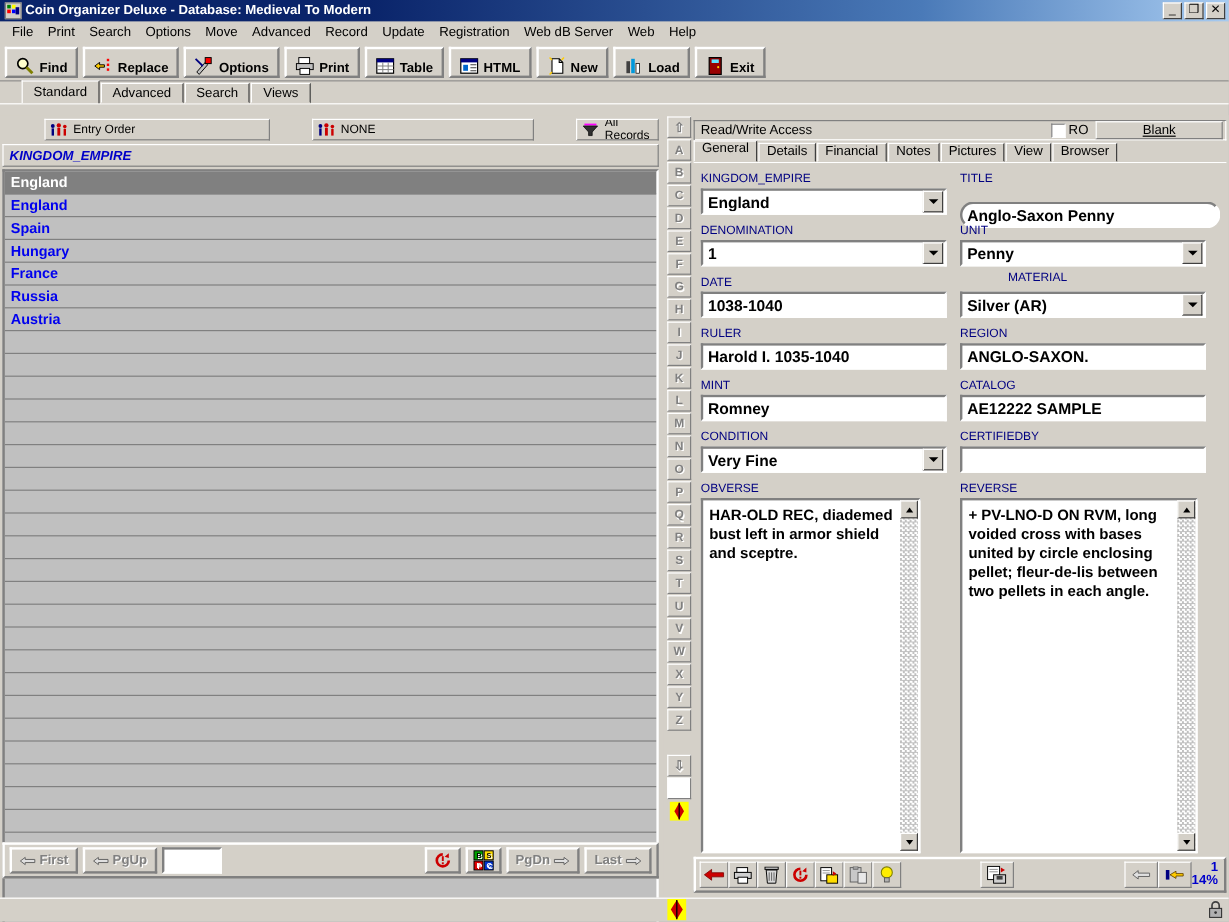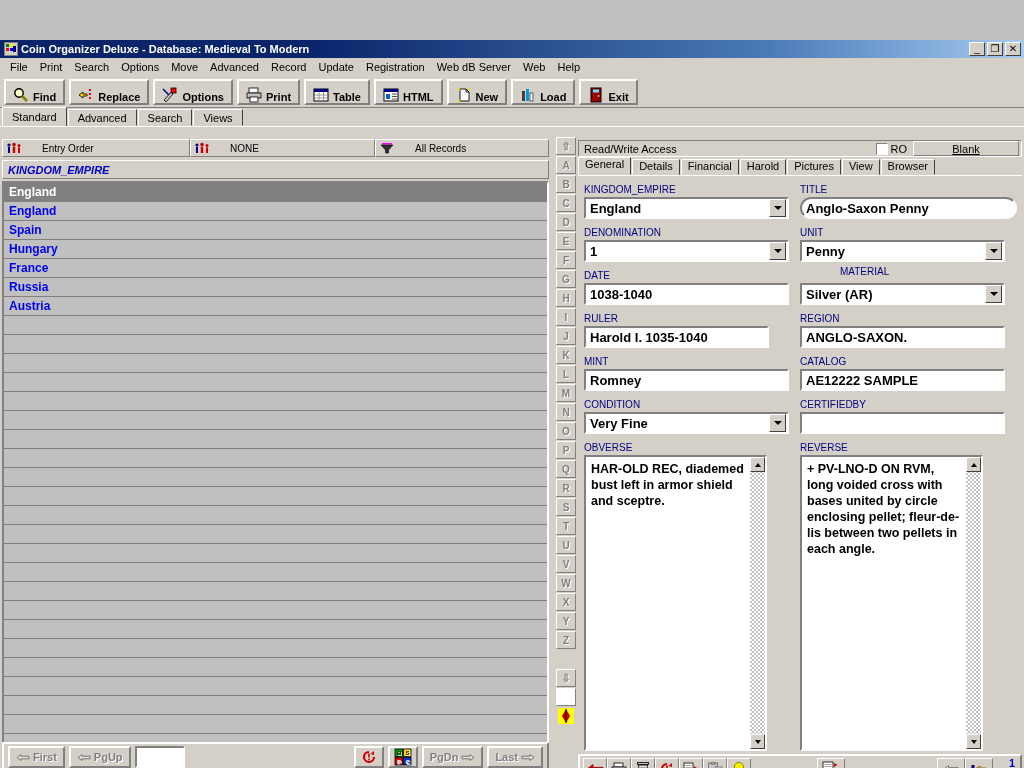--- a/index.html
+++ b/index.html
@@ -12,21 +12,20 @@
     background: #c0c0c0;
   }
   #app { position: relative; width: 1024px; height: 768px; background: #d4d0c8; }
 
   
   .titlebar {
     height: 18px;
     background: linear-gradient(to right, #0a246a 0%, #0a246a 30%, #4a7ab8 75%, #a6caf0 100%);
     display: flex; align-items: center;
     padding: 0 2px;
-    margin-top: 40px;
   }
   .title-icon {
     width: 14px; height: 14px; margin: 0 3px 0 2px;
     background: #d4d0c8;
     border: 1px solid #808080;
     position: relative; flex: none;
   }
   .title-text {
     color: #ffffff; font-weight: bold; font-size: 11px;
     white-space: nowrap; flex: 1;
@@ -62,21 +61,21 @@
     border: 2px solid; border-color: #ffffff #808080 #808080 #ffffff;
     display: flex; align-items: flex-end; justify-content: center; gap: 4px;
     padding: 0 7px;
     font-size: 11px; font-weight: bold; color: #000;
   }
   .ticon { width: 16px; height: 16px; position: relative; flex: none; }
 
   
   .modetabs {
     height: 19px; background: #d4d0c8; display: flex; align-items: flex-end;
-    padding-left: 2px;
+    padding-left: 18px;
     border-bottom: 1px solid #ffffff;
   }
   .modetab {
     height: 17px; padding: 0 9px;
     display: flex; align-items: center;
     font-size: 11px; color: #000;
     background: #d4d0c8;
     border: 1px solid; border-color: #ffffff #404040 #d4d0c8 #ffffff;
     margin-right: 1px;
   }
@@ -89,22 +88,22 @@
 
   
   .body { position: absolute; left: 0; top: 96px; width: 1024px; height: 652px; }
 
   
   .leftpane { position: absolute; left: 0; top: 0; width: 553px; height: 652px; background: #d4d0c8; }
   .sortbar { position: absolute; left: 2px; top: 3px; width: 547px; height: 18px; display: flex; }
   .sortcell {
     height: 18px; background: #d4d0c8;
     border: 1px solid; border-color: #ffffff #808080 #808080 #ffffff;
-    display: flex; align-items: center; padding-left: 3px; gap: 20px;
-    font-size: 10px; color: #000; overflow: hidden;
+    display: flex; align-items: center; padding-left: 3px; gap: 4px;
+    font-size: 10px; color: #000; overflow: hidden; margin-left: 35px;
   }
   .sc1 { width: 188px; } .sc2 { width: 185px; } .sc3 { flex: 1; }
 
   .listhead {
     position: absolute; left: 2px; top: 24px; width: 547px; height: 19px;
     background: #d4d0c8;
     border: 1px solid; border-color: #ffffff #808080 #808080 #ffffff;
     display: flex; align-items: center; padding-left: 5px;
   }
   .listhead span { color: #0000c8; font-style: italic; font-weight: bold; font-size: 11px; }
@@ -641,42 +640,42 @@
         <div class="ftab active">
             <span>General</span>
           </div>
         <div class="ftab">
             <span>Details</span>
           </div>
         <div class="ftab">
             <span>Financial</span>
           </div>
         <div class="ftab">
-            <span>Harold</span>
+            <span>Notes</span>
           </div>
         <div class="ftab">
             <span>Pictures</span>
           </div>
         <div class="ftab">
             <span>View</span>
           </div>
         <div class="ftab">
             <span>Browser</span>
           </div>
       </div>
 
       <div class="formarea">
 
         <div class="fieldlabel" style="left:6px; top:8px;">KINGDOM_EMPIRE</div>
         <div class="finput" style="left:6px; top:21px; width:205px;">
           <span class="val">England</span>
           <span class="ddarrow"></span>
         </div>
         <div class="fieldlabel" style="left:222px; top:8px;">TITLE</div>
-        <div class="finput" style="left:222px; top:21px; width:217px;border-radius:11px;">
+        <div class="finput" style="left:222px; top:32px; width:217px;border-radius:11px;">
           <span class="val">Anglo-Saxon Penny</span>
         </div>
 
         <div class="fieldlabel" style="left:6px; top:51px;">DENOMINATION</div>
         <div class="finput" style="left:6px; top:64px; width:205px;">
           <span class="val">1</span>
           <span class="ddarrow"></span>
         </div>
         <div class="fieldlabel" style="left:222px; top:51px;">UNIT</div>
         <div class="finput" style="left:222px; top:64px; width:205px;">
@@ -688,21 +687,21 @@
         <div class="finput" style="left:6px; top:107px; width:205px;">
           <span class="val">1038-1040</span>
         </div>
         <div class="fieldlabel" style="left:222px; top:90px;padding-left:40px;">MATERIAL</div>
         <div class="finput" style="left:222px; top:107px; width:205px;">
           <span class="val">Silver (AR)</span>
           <span class="ddarrow"></span>
         </div>
 
         <div class="fieldlabel" style="left:6px; top:137px;">RULER</div>
-        <div class="finput" style="left:6px; top:150px; width:185px;">
+        <div class="finput" style="left:6px; top:150px; width:205px;">
           <span class="val">Harold I. 1035-1040</span>
         </div>
         <div class="fieldlabel" style="left:222px; top:137px;">REGION</div>
         <div class="finput" style="left:222px; top:150px; width:205px;">
           <span class="val">ANGLO-SAXON.</span>
         </div>
 
         <div class="fieldlabel" style="left:6px; top:180px;">MINT</div>
         <div class="finput" style="left:6px; top:193px; width:205px;">
           <span class="val">Romney</span>
@@ -729,21 +728,21 @@
             <div class="sbbtn">
                 <span class="up"></span>
               </div>
             <div class="sbbtn">
                 <span class="dn"></span>
               </div>
           </div>
         </div>
 
         <div class="fieldlabel" style="left:222px; top:266px;">REVERSE</div>
-        <div class="ftextarea" style="left:222px; top:279px; width:183px; height:296px;">
+        <div class="ftextarea" style="left:222px; top:279px; width:198px; height:296px;">
           <div class="txt">+ PV-LNO-D ON RVM, long voided cross with bases united by circle enclosing pellet; fleur-de-lis between two pellets in each angle.</div>
           <div class="vscroll">
             <div class="sbbtn">
                 <span class="up"></span>
               </div>
             <div class="sbbtn">
                 <span class="dn"></span>
               </div>
           </div>
         </div>

